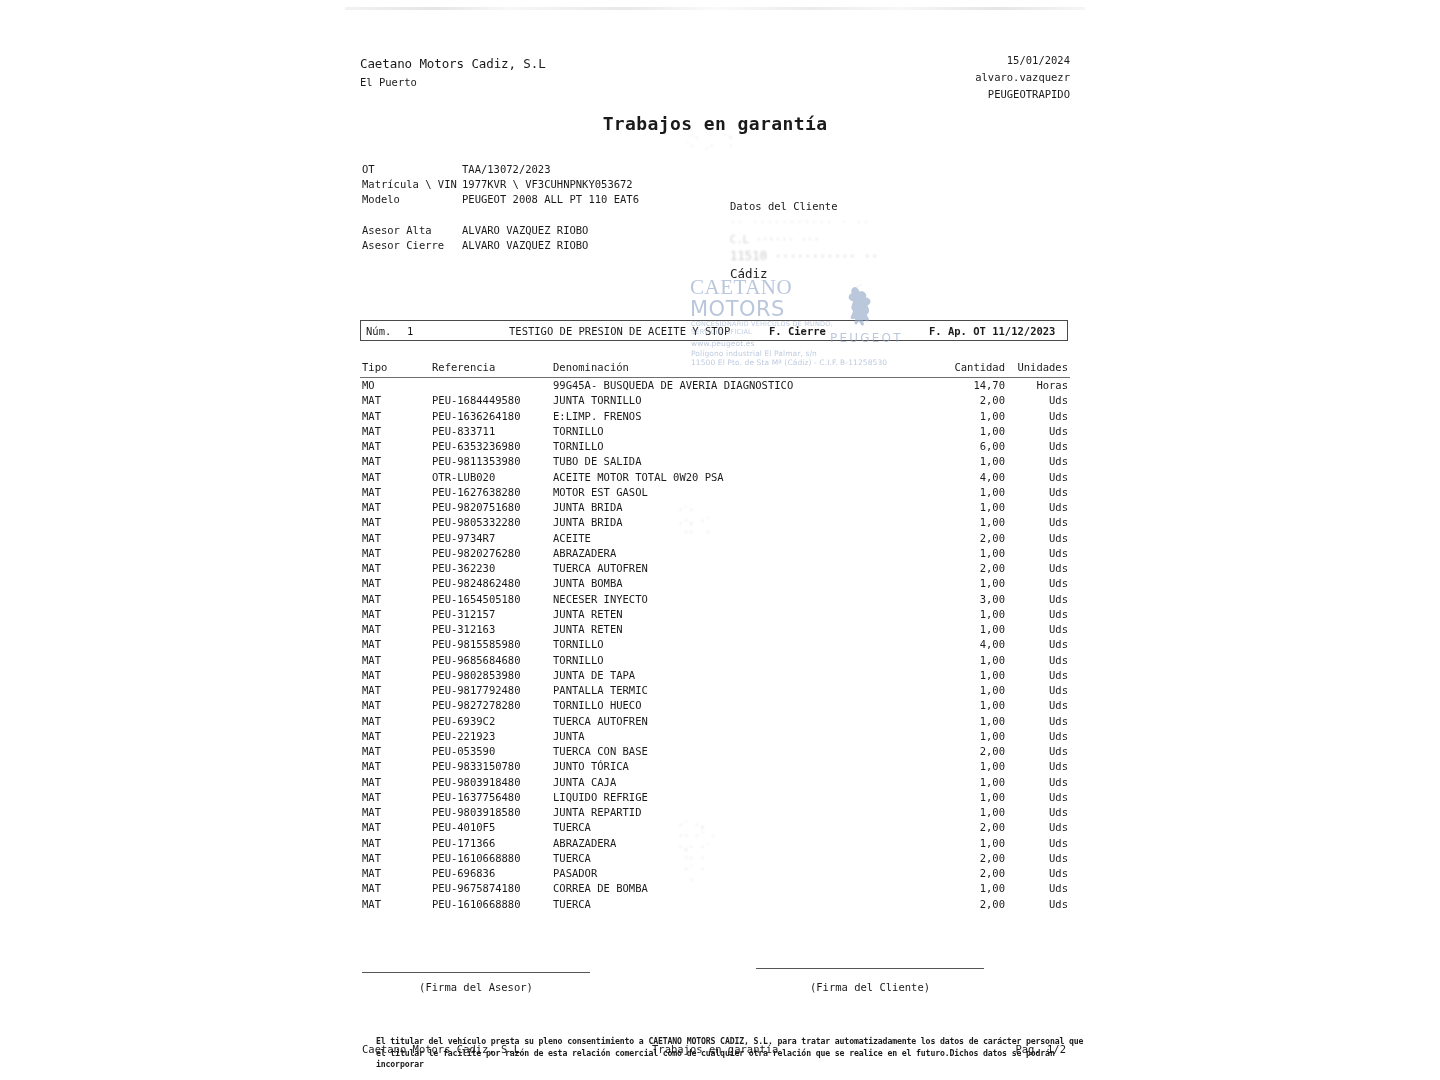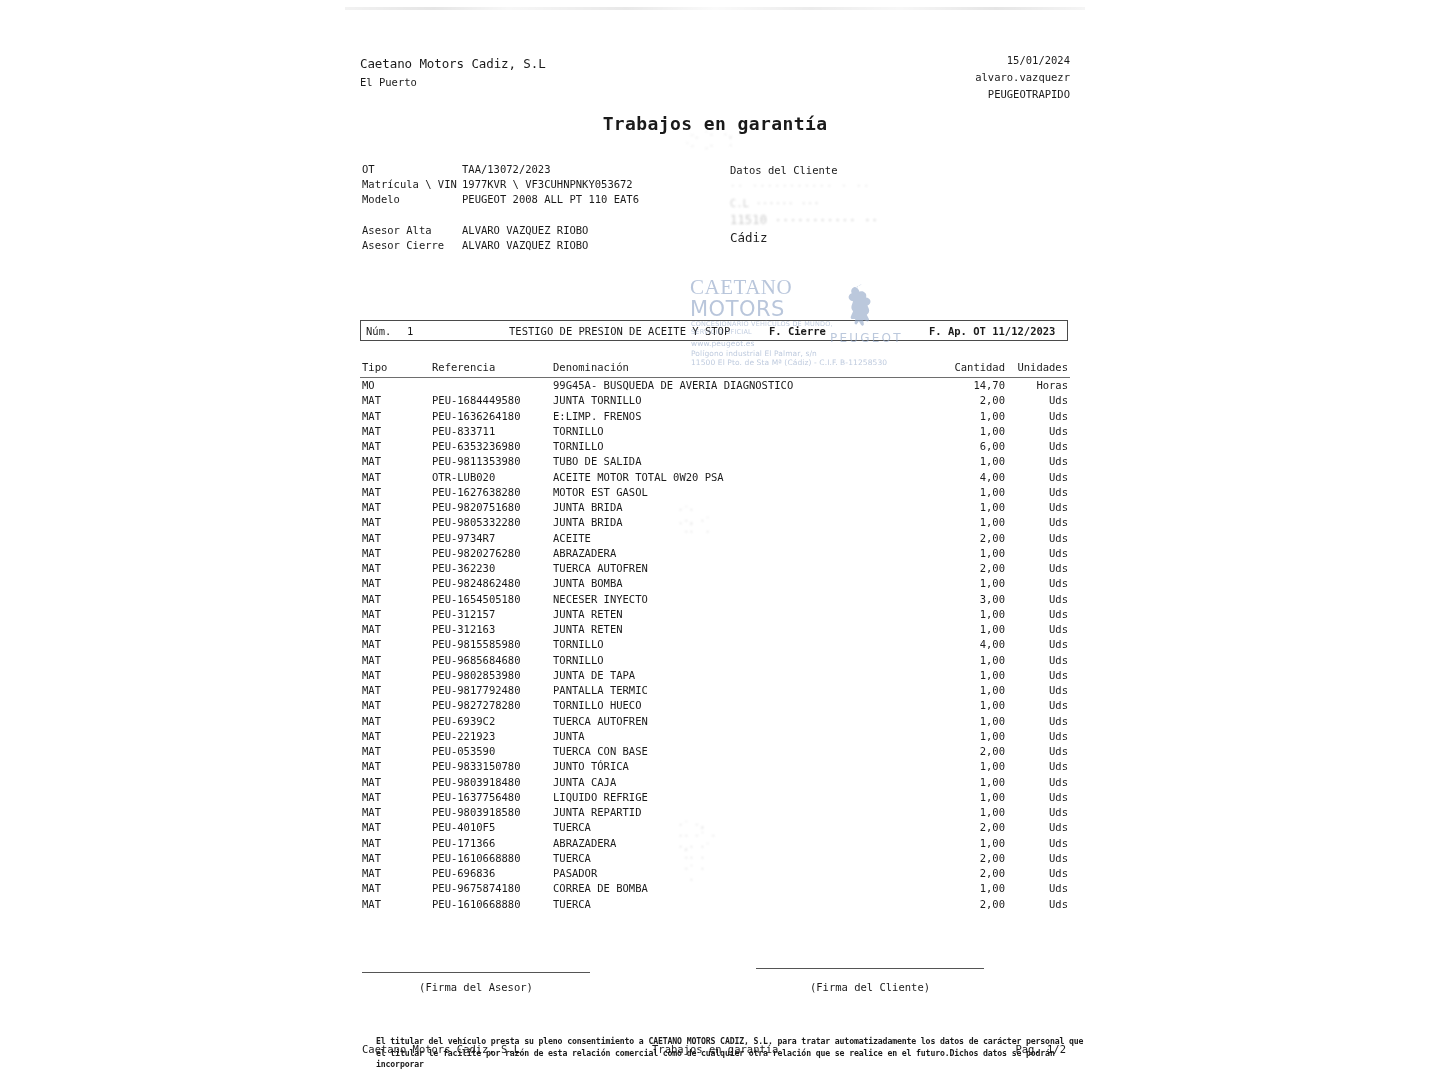--- a/index.html
+++ b/index.html
@@ -56,21 +56,21 @@
   }
 
   
   .meta { position: absolute; left: 2px; top: 162px; font-size: 10.5px; }
   .meta-row { display: flex; line-height: 15.2px; }
   .meta-label { width: 100px; flex: 0 0 100px; }
   .meta-value { white-space: nowrap; }
   .meta-gap { height: 15px; }
 
   .client { position: absolute; left: 370px; top: 162px; font-size: 10.5px; }
-  .client-title { line-height: 16px; }
+  .client-title { line-height: 16px; margin-top: 36px; }
   
   .redacted {
     position: relative;
     color: rgba(60,60,60,0.45);
     filter: blur(1.15px);
     white-space: nowrap;
     line-height: 17px;
   }
   .redacted.r1 { font-size: 9px;  letter-spacing: 2px; opacity: .5; }
   .redacted.r2 { font-size: 10px; letter-spacing: .4px; opacity: .55; }

